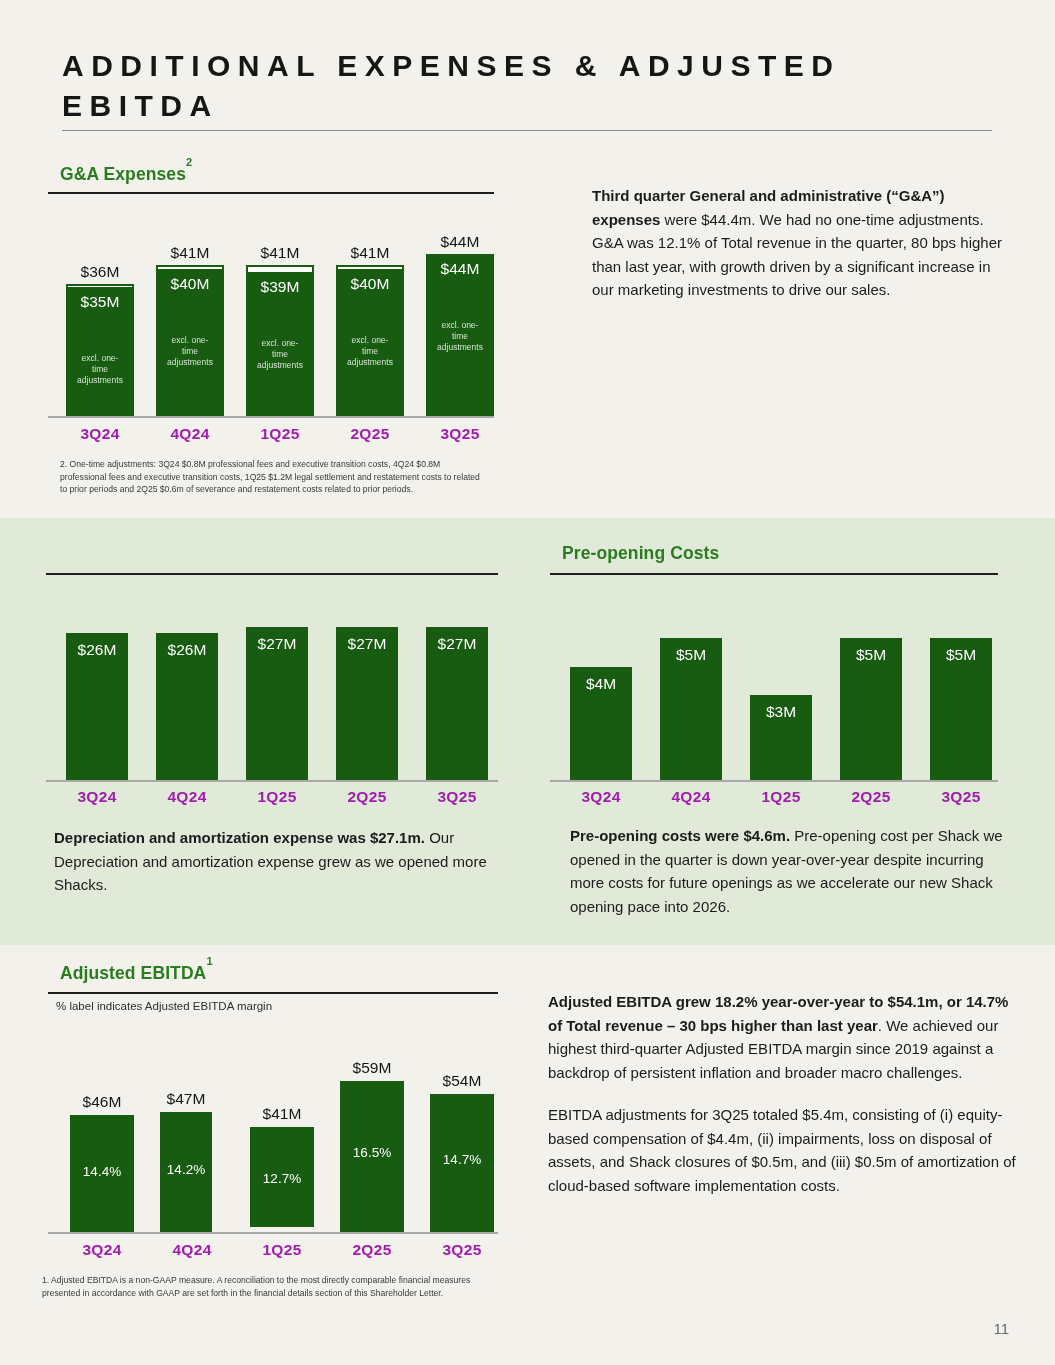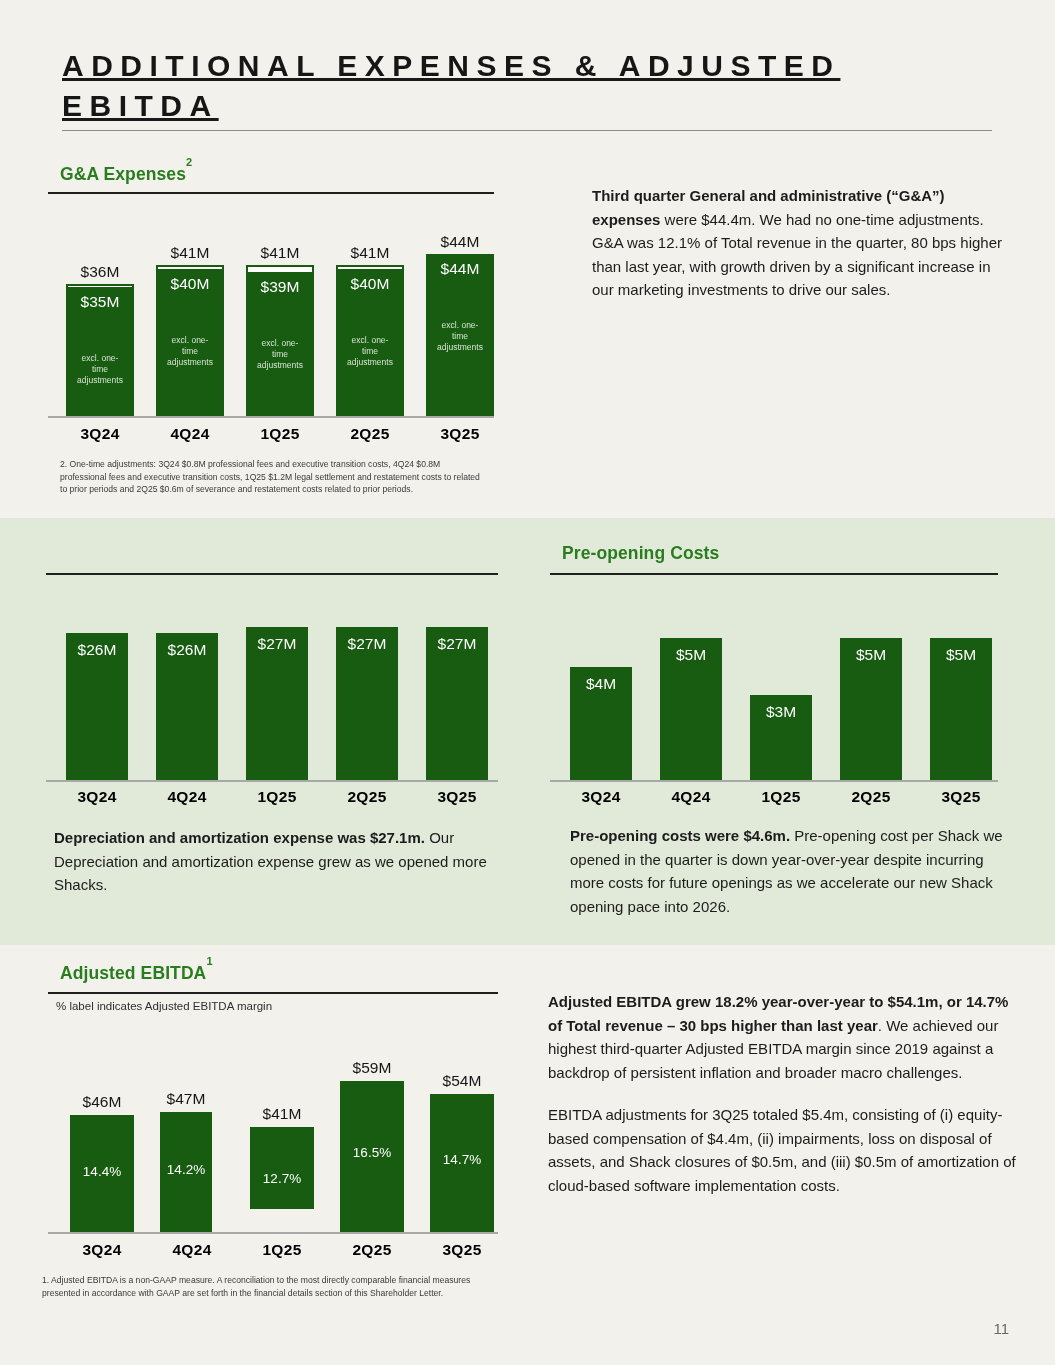--- a/index.html
+++ b/index.html
@@ -13,21 +13,21 @@
   }
   .page{position:relative;width:1055px;height:1365px;}
 
   
   .mid-band{
     position:absolute;left:0;top:518px;width:1055px;height:427px;
     background:#e1e9d9;
   }
 
   
-  .header{position:absolute;left:62px;top:46px;width:930px;text-decoration:underline;}
+  .header{position:absolute;left:62px;top:46px;width:930px;}
   .header h1{
     margin:0;
     font-size:30px;
     font-weight:bold;
     letter-spacing:7.5px;
     line-height:40px;
     color:#161616;
     font-family:"Liberation Sans", sans-serif;
   }
   .header-rule{
@@ -69,21 +69,21 @@
   .sub-lbl{
     position:absolute;left:0;right:0;text-align:center;
     color:#d7e4d3;font-size:8.5px;line-height:11px;
   }
   .pct-lbl{
     position:absolute;left:0;right:0;text-align:center;
     color:#ffffff;font-size:13.5px;
   }
   .xlabels{position:absolute;width:100%;display:flex;}
   .xlabels div{
-    text-align:center;font-size:15.5px;font-weight:bold;color:#000000;
+    text-align:center;font-size:15.5px;font-weight:bold;color:#a21caf;
     letter-spacing:0.3px;
   }
 
   
   .copy{
     position:absolute;
     font-size:15px;line-height:23.5px;color:#1c1c1c;
   }
   .copy b{font-weight:bold;}
   .copy p{margin:0 0 19px 0;}
@@ -281,21 +281,21 @@
           </div>
         </div>
         <div class="bar-wrap" style="left: 112px; width: 52px; height: 120.031px;">
           <div class="bar-total-lbl" style="bottom: 124.031px;">$47M</div>
           <div class="solid" style="height: 120.031px;">
             <div class="pct-lbl" style="top: 50.4129px;">14.2%</div>
           </div>
         </div>
         <div class="bar-wrap" style="left: 202px; width: 64px; height: 104.708px;">
           <div class="bar-total-lbl" style="bottom: 108.708px;">$41M</div>
-          <div class="solid" style="height: 82px; padding-left: 12px;">
+          <div class="solid" style="height: 100px; padding-left: 12px;">
             <div class="pct-lbl" style="top: 43.9772px;">12.7%</div>
           </div>
         </div>
         <div class="bar-wrap" style="left: 292px; width: 64px; height: 150.677px;">
           <div class="bar-total-lbl" style="bottom: 154.677px;">$59M</div>
           <div class="solid" style="height: 150.677px;">
             <div class="pct-lbl" style="top: 63.2843px;">16.5%</div>
           </div>
         </div>
         <div class="bar-wrap" style="left: 382px; width: 64px; height: 137.908px;">

